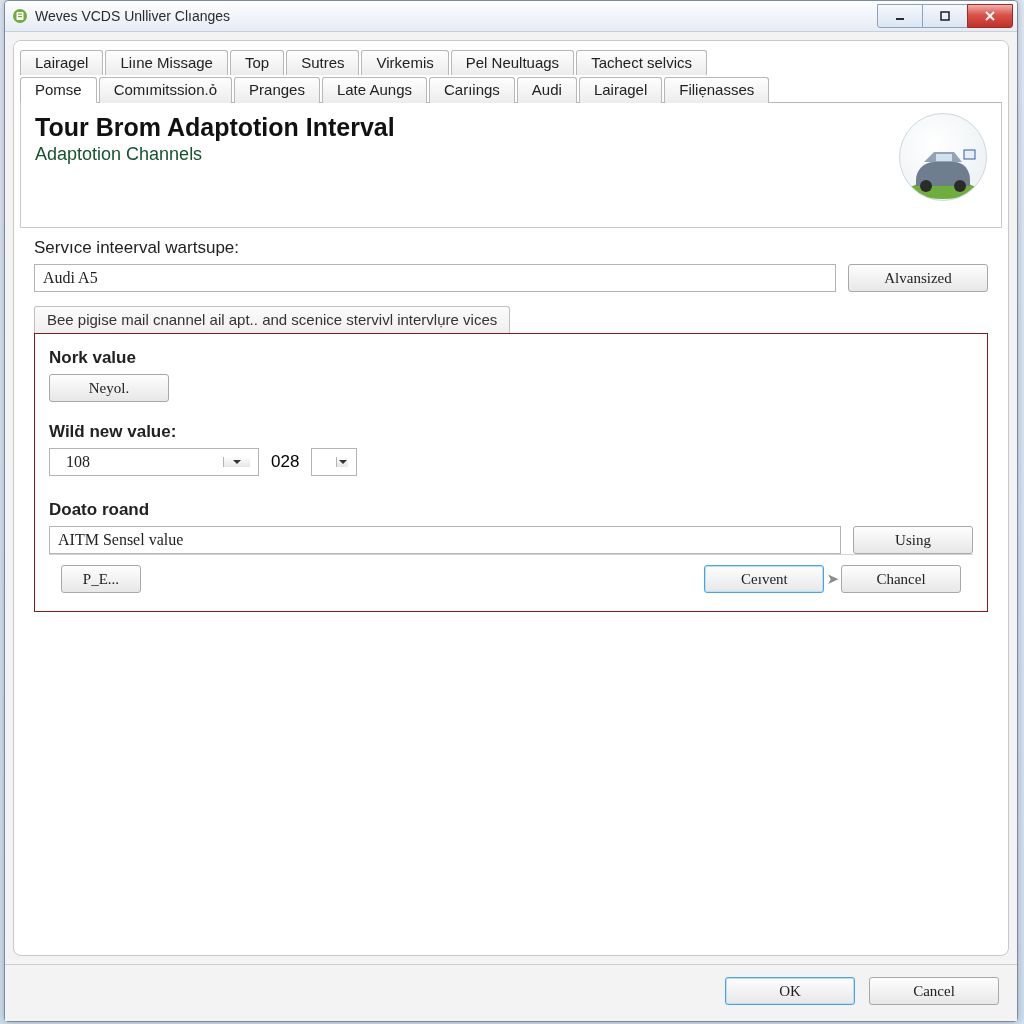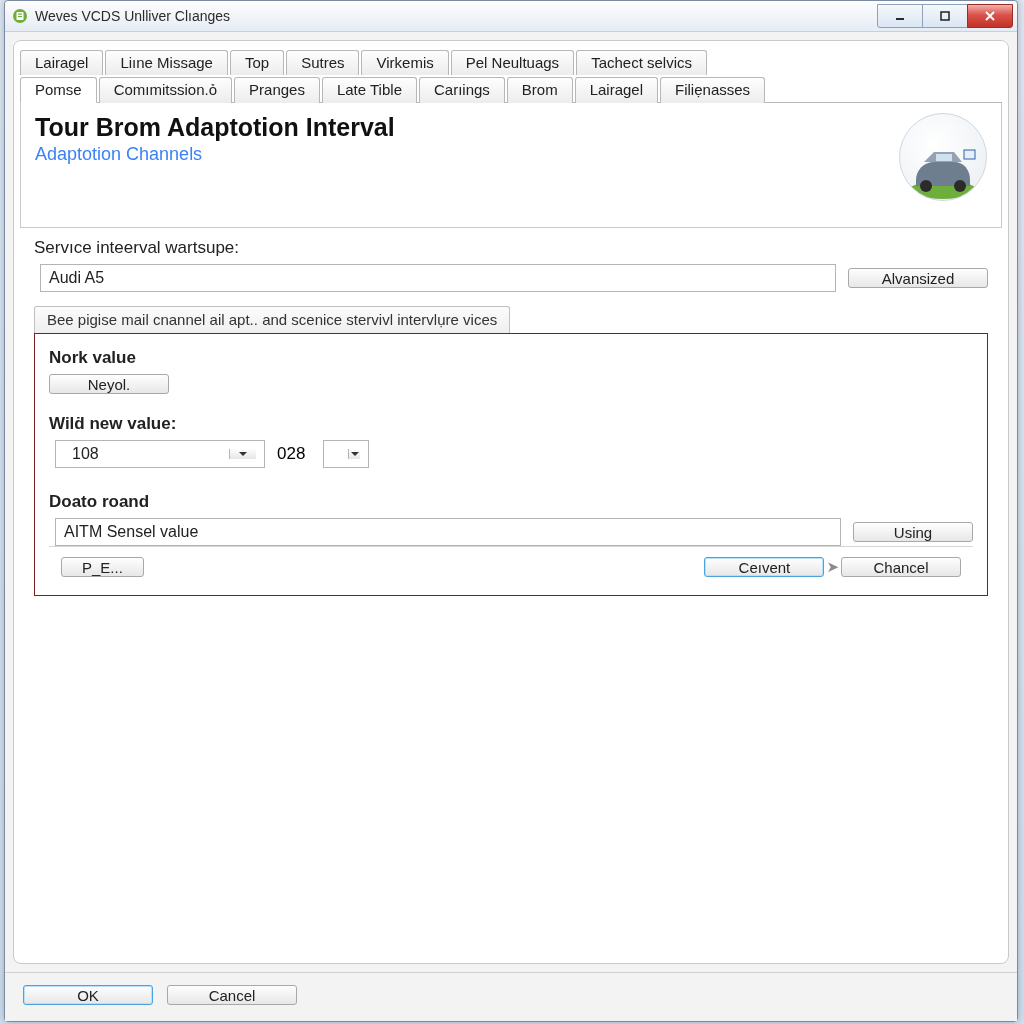--- a/index.html
+++ b/index.html
@@ -124,21 +124,21 @@
     justify-content: space-between;
   }
   .header-text h1 {
     margin: 0 0 2px 0;
     font-size: 25px;
     font-weight: 700;
     color: #111;
   }
   .header-text .subtitle {
     font-size: 18px;
-    color: #3b82f6;
+    color: #14532d;
   }
   .car-badge {
     width: 86px; height: 86px;
     border-radius: 50%;
     background: radial-gradient(circle at 40% 35%, #fff, #e9eef2);
     border: 1px solid #cfd7df;
     display: flex; align-items: flex-end; justify-content: center;
     overflow: hidden;
   }
   .car-badge svg { width: 78px; height: 60px; }
@@ -155,36 +155,35 @@
   .row {
     display: flex;
     align-items: center;
     gap: 12px;
   }
 
   input[type=text], .text-input, .combo {
     height: 28px;
     border: 1px solid #b4b4b4;
     background: #fff;
-    font-family: Liberation Sans, sans-serif;
+    font-family: Liberation Serif, serif;
     font-size: 16px;
     padding: 2px 8px;
     color: #222;
     box-sizing: border-box;
-    margin-left: 6px;
   }
   .text-input.full { flex: 1; }
 
   .btn {
-    height: 20px;
+    height: 28px;
     min-width: 110px;
     border: 1px solid #a8a8a8;
     background: linear-gradient(#fefefe, #e7e7e7);
     border-radius: 3px;
-    font-family: Liberation Sans, sans-serif;
+    font-family: Liberation Serif, serif;
     font-size: 15px;
     color: #222;
     padding: 0 20px;
     cursor: default;
   }
   .btn.default {
     border: 1px solid #4aa3df;
     box-shadow: 0 0 0 1px #b7e0fb inset;
   }
 
@@ -232,21 +231,21 @@
     padding: 10px 12px;
     display: flex;
     align-items: center;
   }
   .bottom-bar .left { margin-right: auto; }
 
   .outer-bottom {
     border-top: 1px solid #d0d0d0;
     padding: 12px 18px 16px 18px;
     display: flex;
-    justify-content: flex-start;
+    justify-content: flex-end;
     gap: 14px;
     background: #f3f3f3;
   }
 
   .arrow-glyph {
     color: #8c8c8c;
     font-size: 15px;
     padding: 0 2px;
   }
 </style>
@@ -292,23 +291,23 @@
       <div class="tab">Top</div>
       <div class="tab">Sutres</div>
       <div class="tab">Virkemis</div>
       <div class="tab">Pel Neultuags</div>
       <div class="tab">Tachect selvics</div>
 
       <div class="tab-row2">
         <div class="tab active">Pomse</div>
         <div class="tab">Comımitssion.ỏ</div>
         <div class="tab">Pranges</div>
-        <div class="tab">Late Tible</div>
+        <div class="tab">Late Aungs</div>
         <div class="tab">Carıings</div>
-        <div class="tab">Brom</div>
+        <div class="tab">Audi</div>
         <div class="tab">Lairagel</div>
         <div class="tab">Filiẹnasses</div>
       </div>
     </div>
 
     <div class="tab-panel">
 
       <div class="header-box">
         <div class="header-text">
           <h1>Tour Brom Adaptotion Interval</h1>

